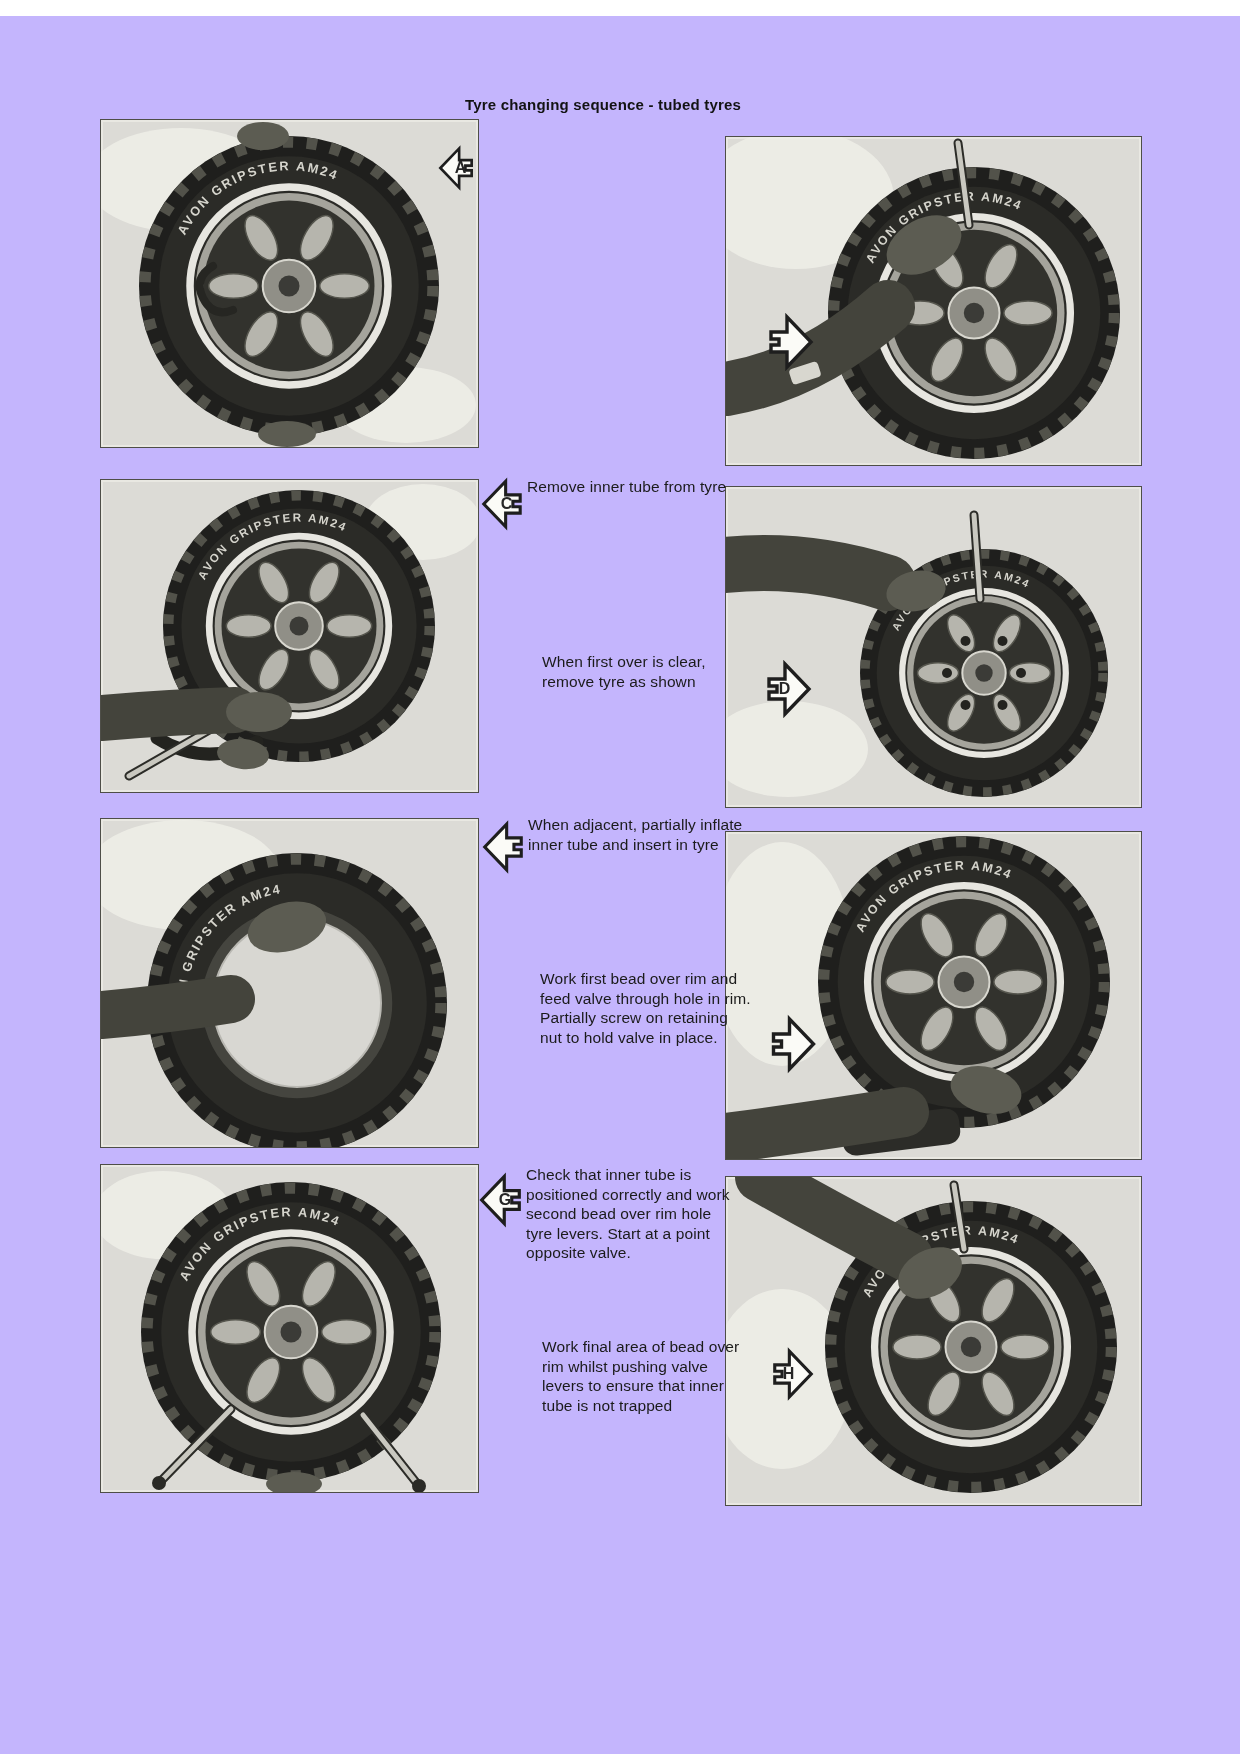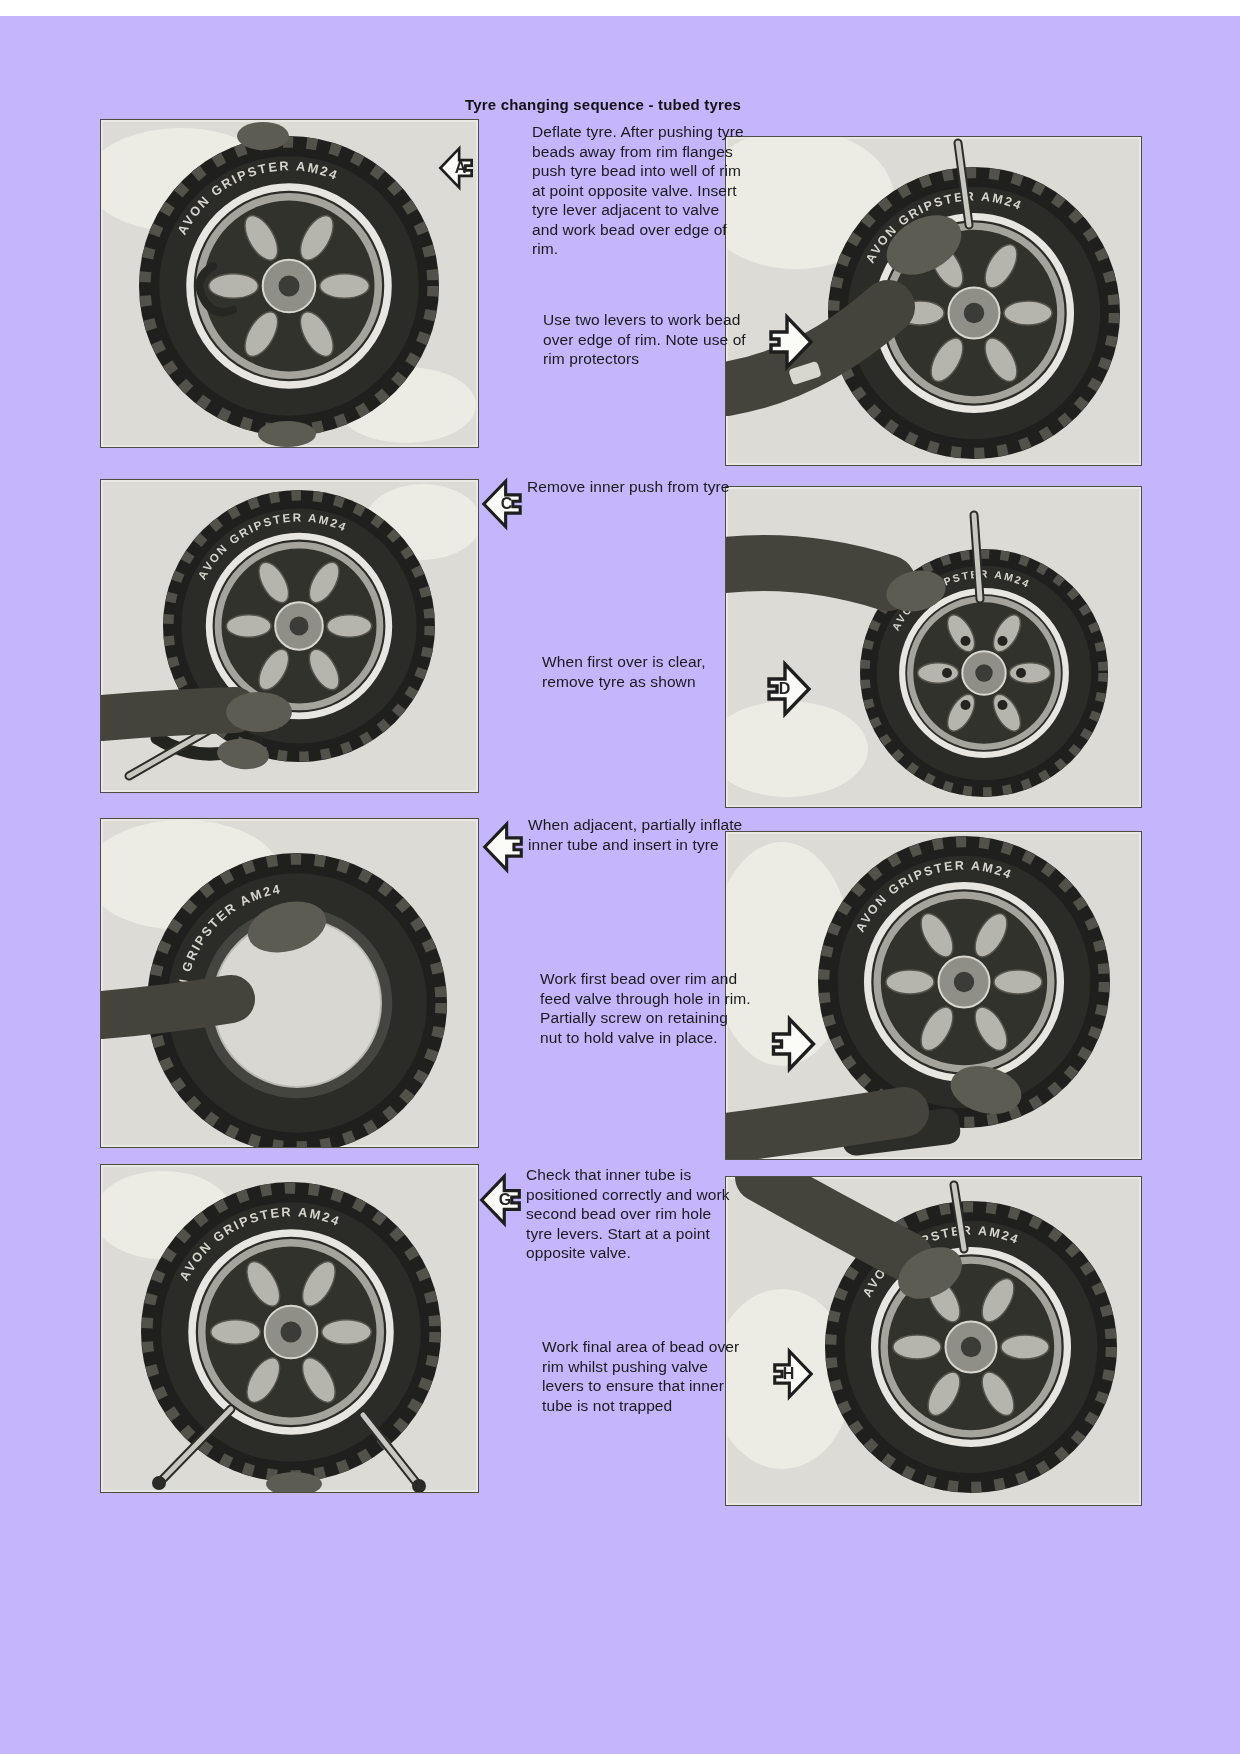--- a/index.html
+++ b/index.html
@@ -304,31 +304,21 @@
     <span class="arrow-letter">G</span>
   </div>
 
   <div class="arrow dir-right" style="left:772px;top:1327px;width:42px;height:62px">
     <svg viewBox="0 0 46 66">
       <path class="arrow-shape" d="M3,23 L19,23 L19,8 L43,33 L19,58 L19,43 L3,43 L3,36 L11,36 L11,30 L3,30 Z"></path>
     </svg>
     <span class="arrow-letter">H</span>
   </div>
 
-  <div class="caption" style="left:532px;top:106px;width:255px">Deflate tyre. After pushing tyre
-beads away from rim flanges
-push tyre bead into well of rim
-at point opposite valve. Insert
-tyre lever adjacent to valve
-and work bead over edge of
-rim.</div>
-  <div class="caption" style="left:543px;top:294px;width:255px">Use two levers to work bead
-over edge of rim. Note use of
-rim protectors</div>
-  <div class="caption" style="left:527px;top:461px;width:260px">Remove inner push from tyre</div>
+  <div class="caption" style="left:527px;top:461px;width:260px">Remove inner tube from tyre</div>
   <div class="caption" style="left:542px;top:636px;width:255px">When first over is clear,
 remove tyre as shown</div>
   <div class="caption" style="left:528px;top:799px;width:255px">When adjacent, partially inflate
 inner tube and insert in tyre</div>
   <div class="caption" style="left:540px;top:953px;width:255px">Work first bead over rim and
 feed valve through hole in rim.
 Partially screw on retaining
 nut to hold valve in place.</div>
   <div class="caption" style="left:526px;top:1149px;width:255px">Check that inner tube is
 positioned correctly and work

